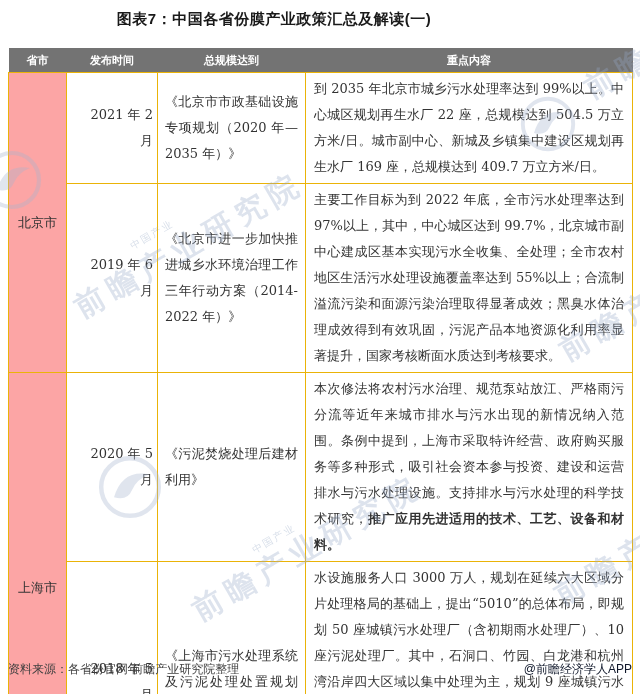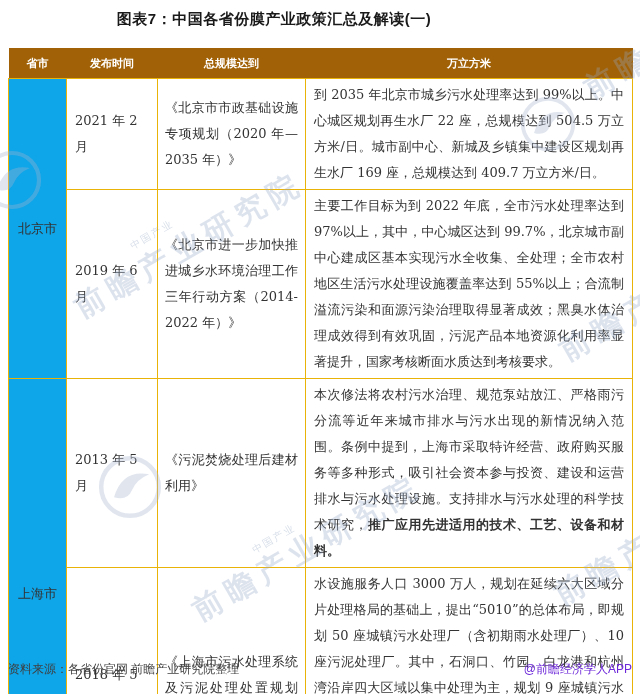--- a/index.html
+++ b/index.html
@@ -9,42 +9,42 @@
   }
   .title {
     position:absolute; top:10px; left:0; width:548px; text-align:center;
     font-size:15px; font-weight:bold; color:#1a1a1a; letter-spacing:0.5px;
   }
   table.policy {
     position:absolute; top:48px; left:8px; width:624px;
     border-collapse:collapse; table-layout:fixed;
   }
   table.policy th {
-    background:#a16207; color:#ffffff; font-size:11px; font-weight:bold;
-    height:30px; border:none; text-align:center; padding:0;
+    background:#737373; color:#ffffff; font-size:11px; font-weight:bold;
+    height:24px; border:none; text-align:center; padding:0;
   }
   table.policy td {
     border:1px solid #eab308; color:#333333; font-size:13px;
     vertical-align:middle; font-family:"DejaVu Serif", serif;
     word-break:break-all;
   }
   td.prov {
-    background:#0ea5e9; text-align:center; font-size:12px;
+    background:#fca5a5; text-align:center; font-size:12px;
   }
-  td.date { padding:2px 4px 2px 8px; line-height:26px; }
+  td.date { padding:2px 4px 2px 8px; line-height:26px;text-align:right; }
   td.policyname { padding:3px 7px; line-height:26px; text-align:justify; }
   td.content { padding:3px 8px; line-height:26px; text-align:justify; }
   td.content b { font-weight:bold; }
   .footer {
     position:absolute; top:661px; left:8px; width:624px;
     display:flex; justify-content:space-between; align-items:center;
     font-size:12px;
   }
   .footer .src { color:#3f3f3f; }
-  .footer .credit { color:#6d28d9; }
+  .footer .credit { color:#0f172a; }
   
   .wm { position:absolute; top:0; left:0; width:640px; height:694px;
         pointer-events:none; z-index:6; overflow:hidden; }
   .wm-text {
     position:absolute; white-space:nowrap; transform:rotate(-30deg);
     color:rgba(150,168,198,0.32); font-size:30px; letter-spacing:7px;
     font-weight:bold; font-family:"Liberation Sans", sans-serif;
   }
   .wm-sub {
     position:absolute; white-space:nowrap; transform:rotate(-30deg);
@@ -63,38 +63,38 @@
     <col style="width:58px">
       <col style="width:91px">
       <col style="width:148px">
       <col style="width:327px">
   </colgroup>
   <thead>
     <tr>
       <th>省市</th>
       <th>发布时间</th>
       <th>总规模达到</th>
-      <th>万立方米</th>
+      <th>重点内容</th>
     </tr>
   </thead>
   <tbody>
     <tr style="height:107px">
       <td class="prov" rowspan="2">北京市</td>
       <td class="date">2021 年 2 月</td>
       <td class="policyname">《北京市市政基础设施专项规划（2020 年—2035 年）》</td>
       <td class="content"><span>到 2035 年北京市城乡污水处理率达到 99%以上。中心城区规划再生水厂 22 座，总规模达到 504.5 万立方米/日。城市副中心、新城及乡镇集中建设区规划再生水厂 169 座，总规模达到 409.7 万立方米/日。</span><b></b></td>
     </tr>
     <tr style="height:158px">
       <td class="date">2019 年 6 月</td>
       <td class="policyname">《北京市进一步加快推进城乡水环境治理工作三年行动方案（2014-2022 年）》</td>
       <td class="content"><span>主要工作目标为到 2022 年底，全市污水处理率达到 97%以上，其中，中心城区达到 99.7%，北京城市副中心建成区基本实现污水全收集、全处理；全市农村地区生活污水处理设施覆盖率达到 55%以上；合流制溢流污染和面源污染治理取得显著成效；黑臭水体治理成效得到有效巩固，污泥产品本地资源化利用率显著提升，国家考核断面水质达到考核要求。</span><b></b></td>
     </tr>
     <tr style="height:131px">
       <td class="prov" rowspan="2">上海市</td>
-      <td class="date">2013 年 5 月</td>
+      <td class="date">2020 年 5 月</td>
       <td class="policyname">《污泥焚烧处理后建材利用》</td>
       <td class="content"><span>本次修法将农村污水治理、规范泵站放江、严格雨污分流等近年来城市排水与污水出现的新情况纳入范围。条例中提到，上海市采取特许经营、政府购买服务等多种形式，吸引社会资本参与投资、建设和运营排水与污水处理设施。支持排水与污水处理的科学技术研究，</span><b>推广应用先进适用的技术、工艺、设备和材料。</b></td>
     </tr>
     <tr style="height:181px">
       <td class="date">2018 年 5 月</td>
       <td class="policyname">《上海市污水处理系统及污泥处理处置规划（2017-2035）》</td>
       <td class="content"><span>水设施服务人口 3000 万人，规划在延续六大区域分片处理格局的基础上，提出“5010”的总体布局，即规划 50 座城镇污水处理厂（含初期雨水处理厂）、10 座污泥处理厂。其中，石洞口、竹园、白龙港和杭州湾沿岸四大区域以集中处理为主，规划 9 座城镇污水处理厂、5 座污泥处理厂，污泥焚烧处理后建材利用。嘉定及黄浦江上游、崇明三岛区域采用属地化分散处理，规划 39 座城镇污水处理厂、5 座污泥处理厂。</span><b></b></td>
     </tr>
   </tbody>
 </table>

